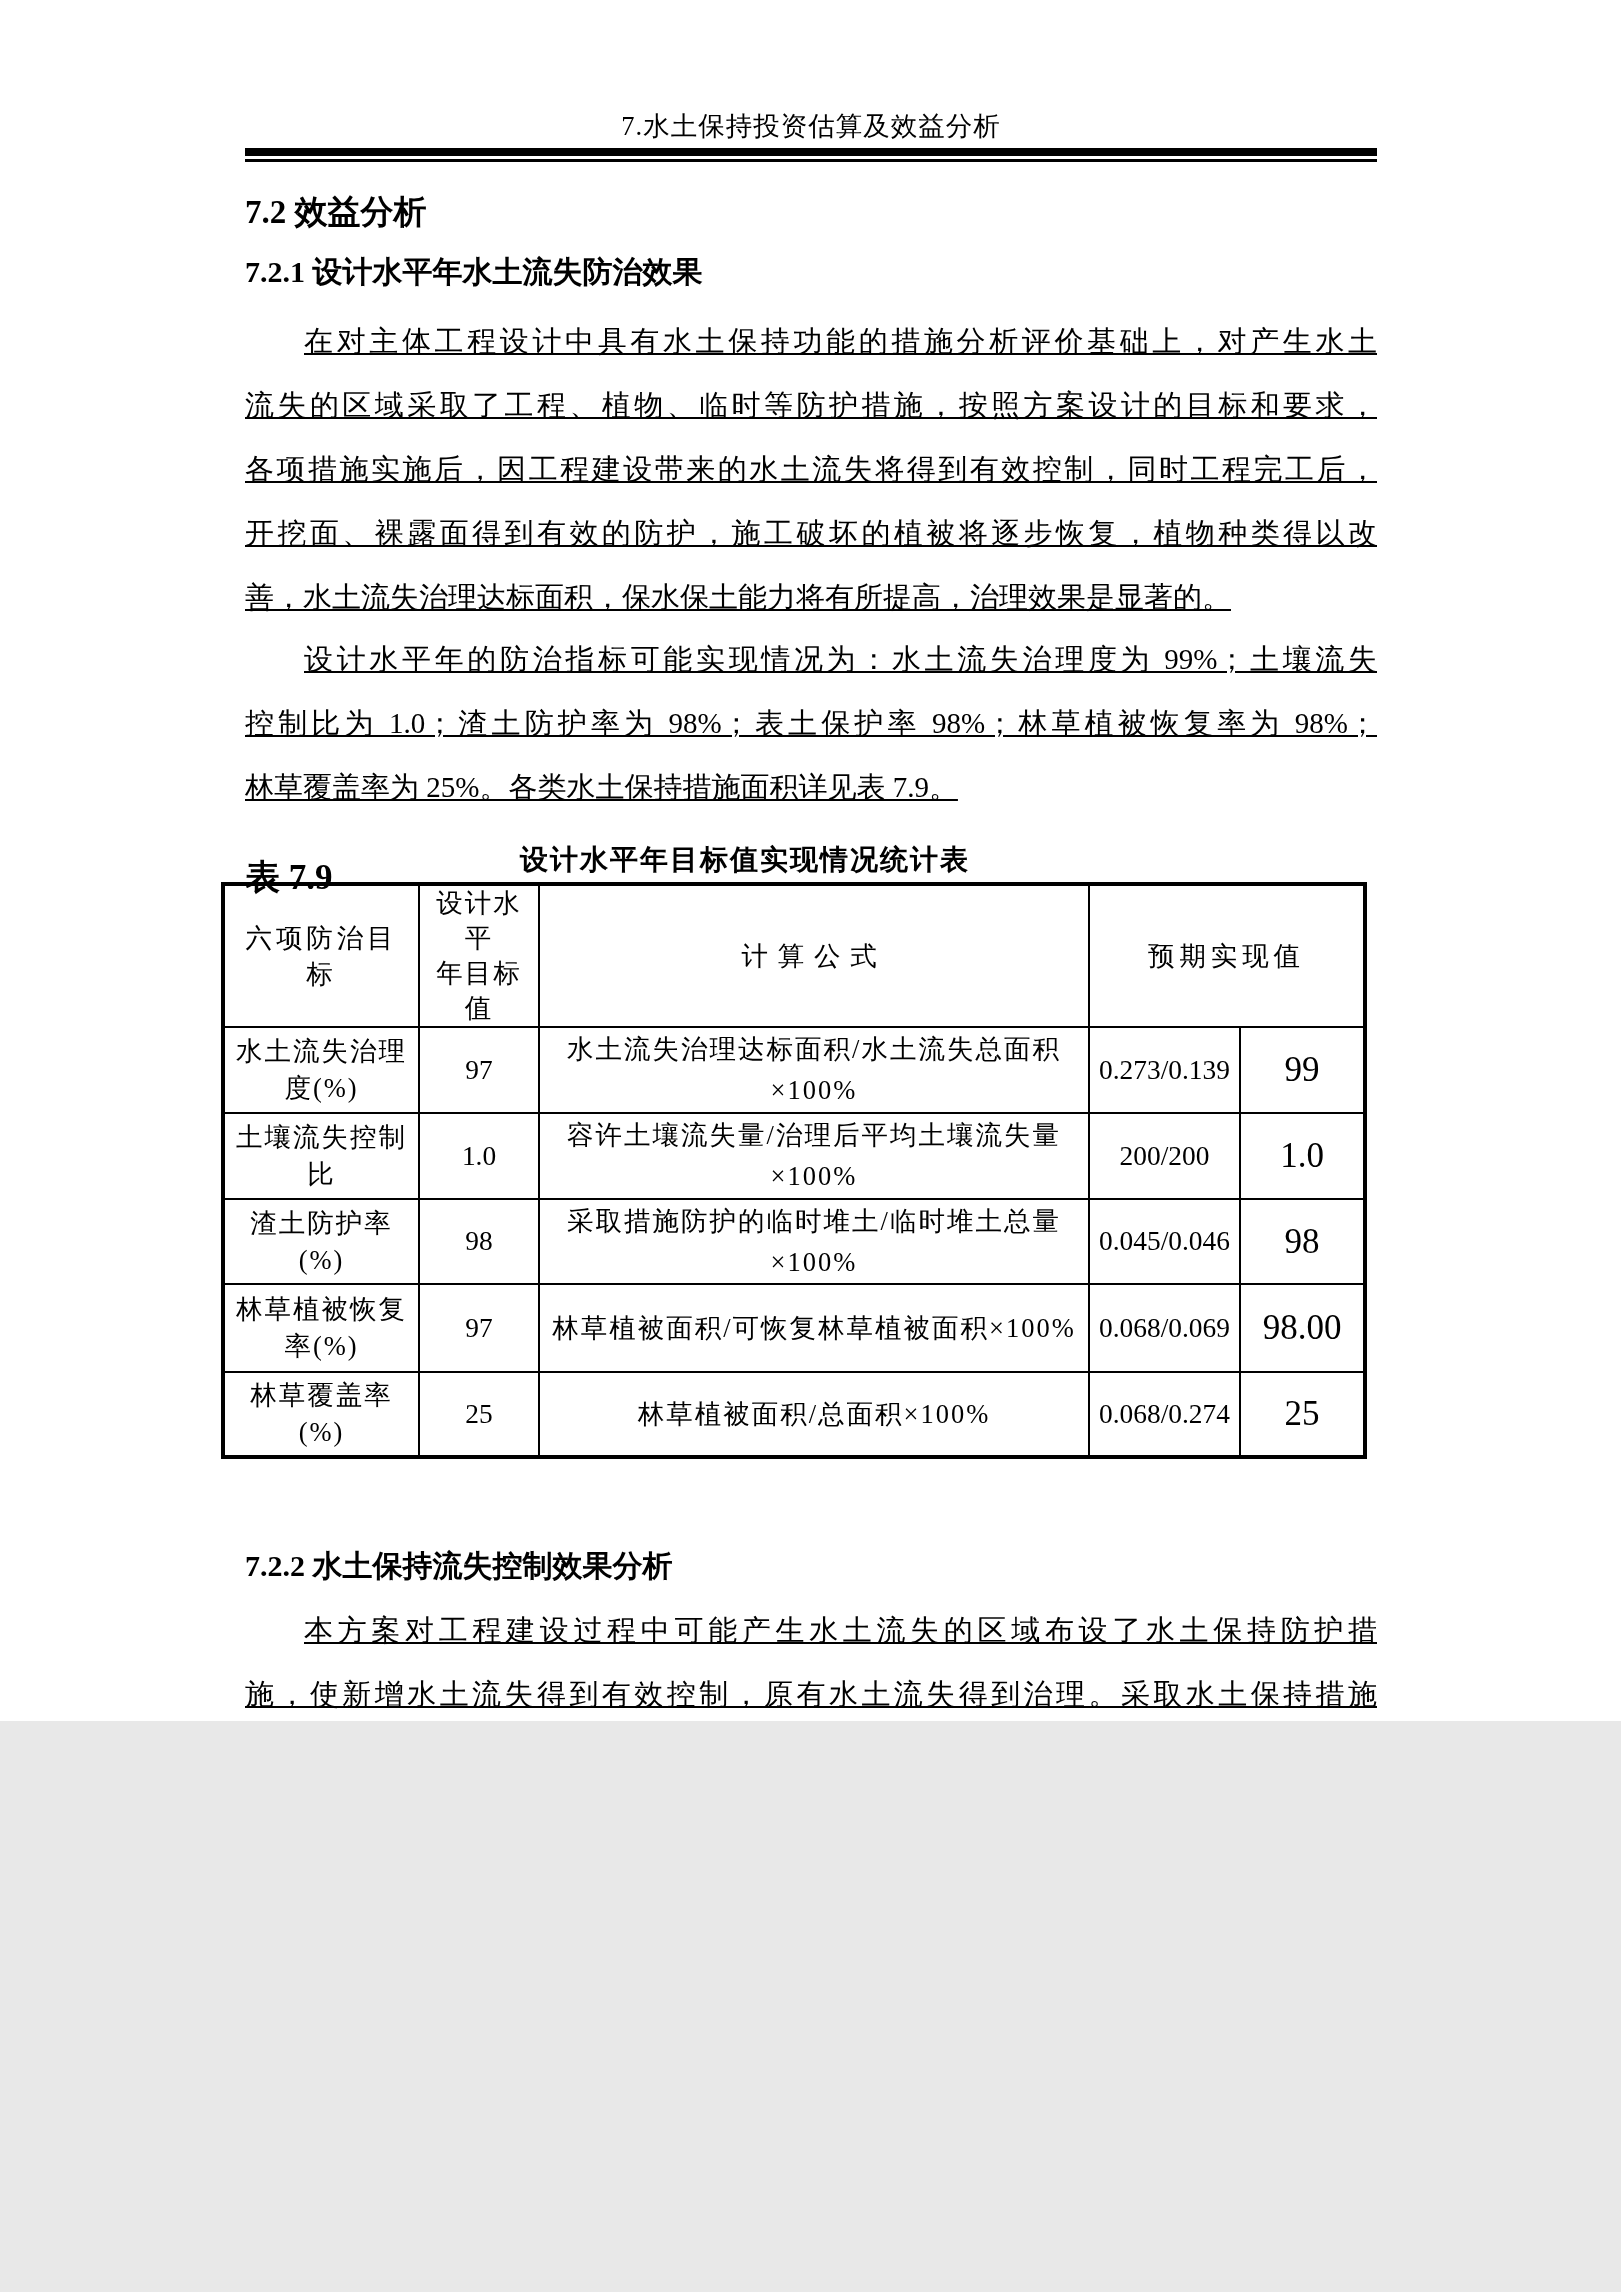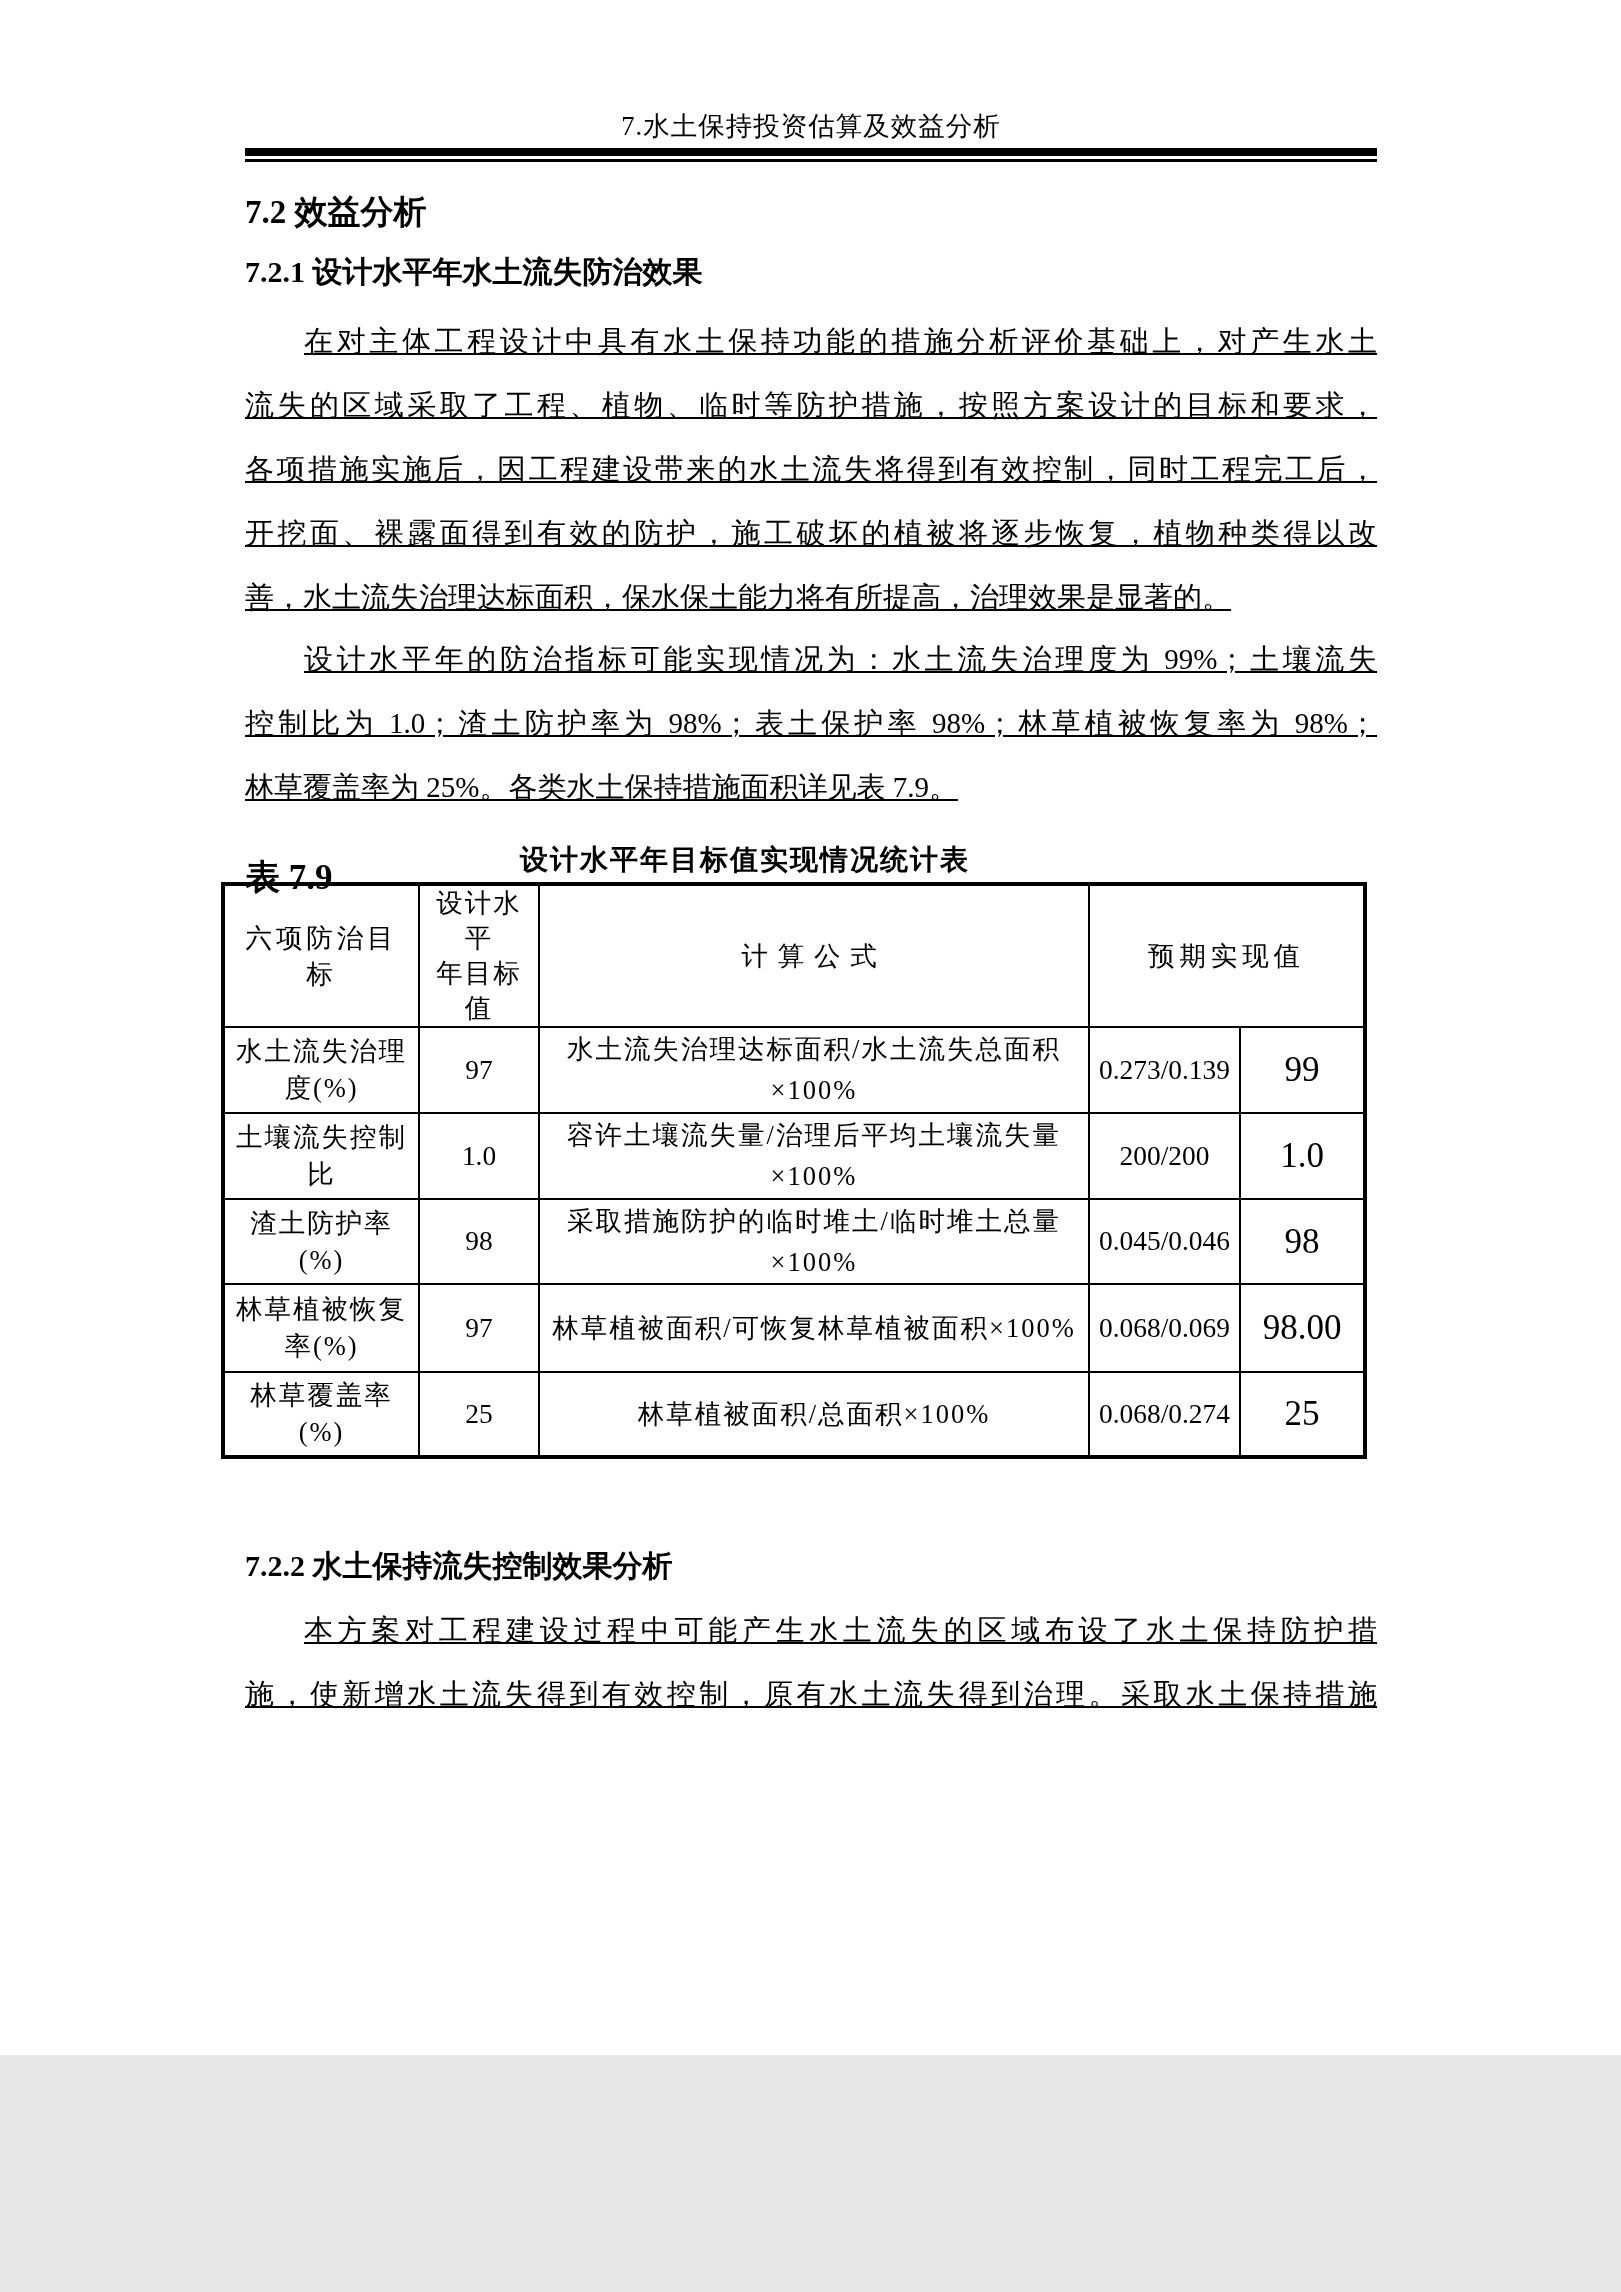--- a/index.html
+++ b/index.html
@@ -1,18 +1,18 @@
 <!DOCTYPE html>
 <html><head>
 <meta charset="utf-8">
 <style>
   html,body { margin:0; padding:0; background:#e8e8e8; }
   .page {
     position:relative;
-    width:1621px; height:2055px;
+    width:1621px; height:1721px;
     margin:0 auto;
     background:#ffffff;
     font-family:"Liberation Serif","DejaVu Serif",serif;
     color:#000;
     overflow:hidden;
   }
   
   .running-header-text {
     position:absolute; left:245px; width:1132px; top:112px;
     text-align:center; font-size:26.5px; line-height:29px;

